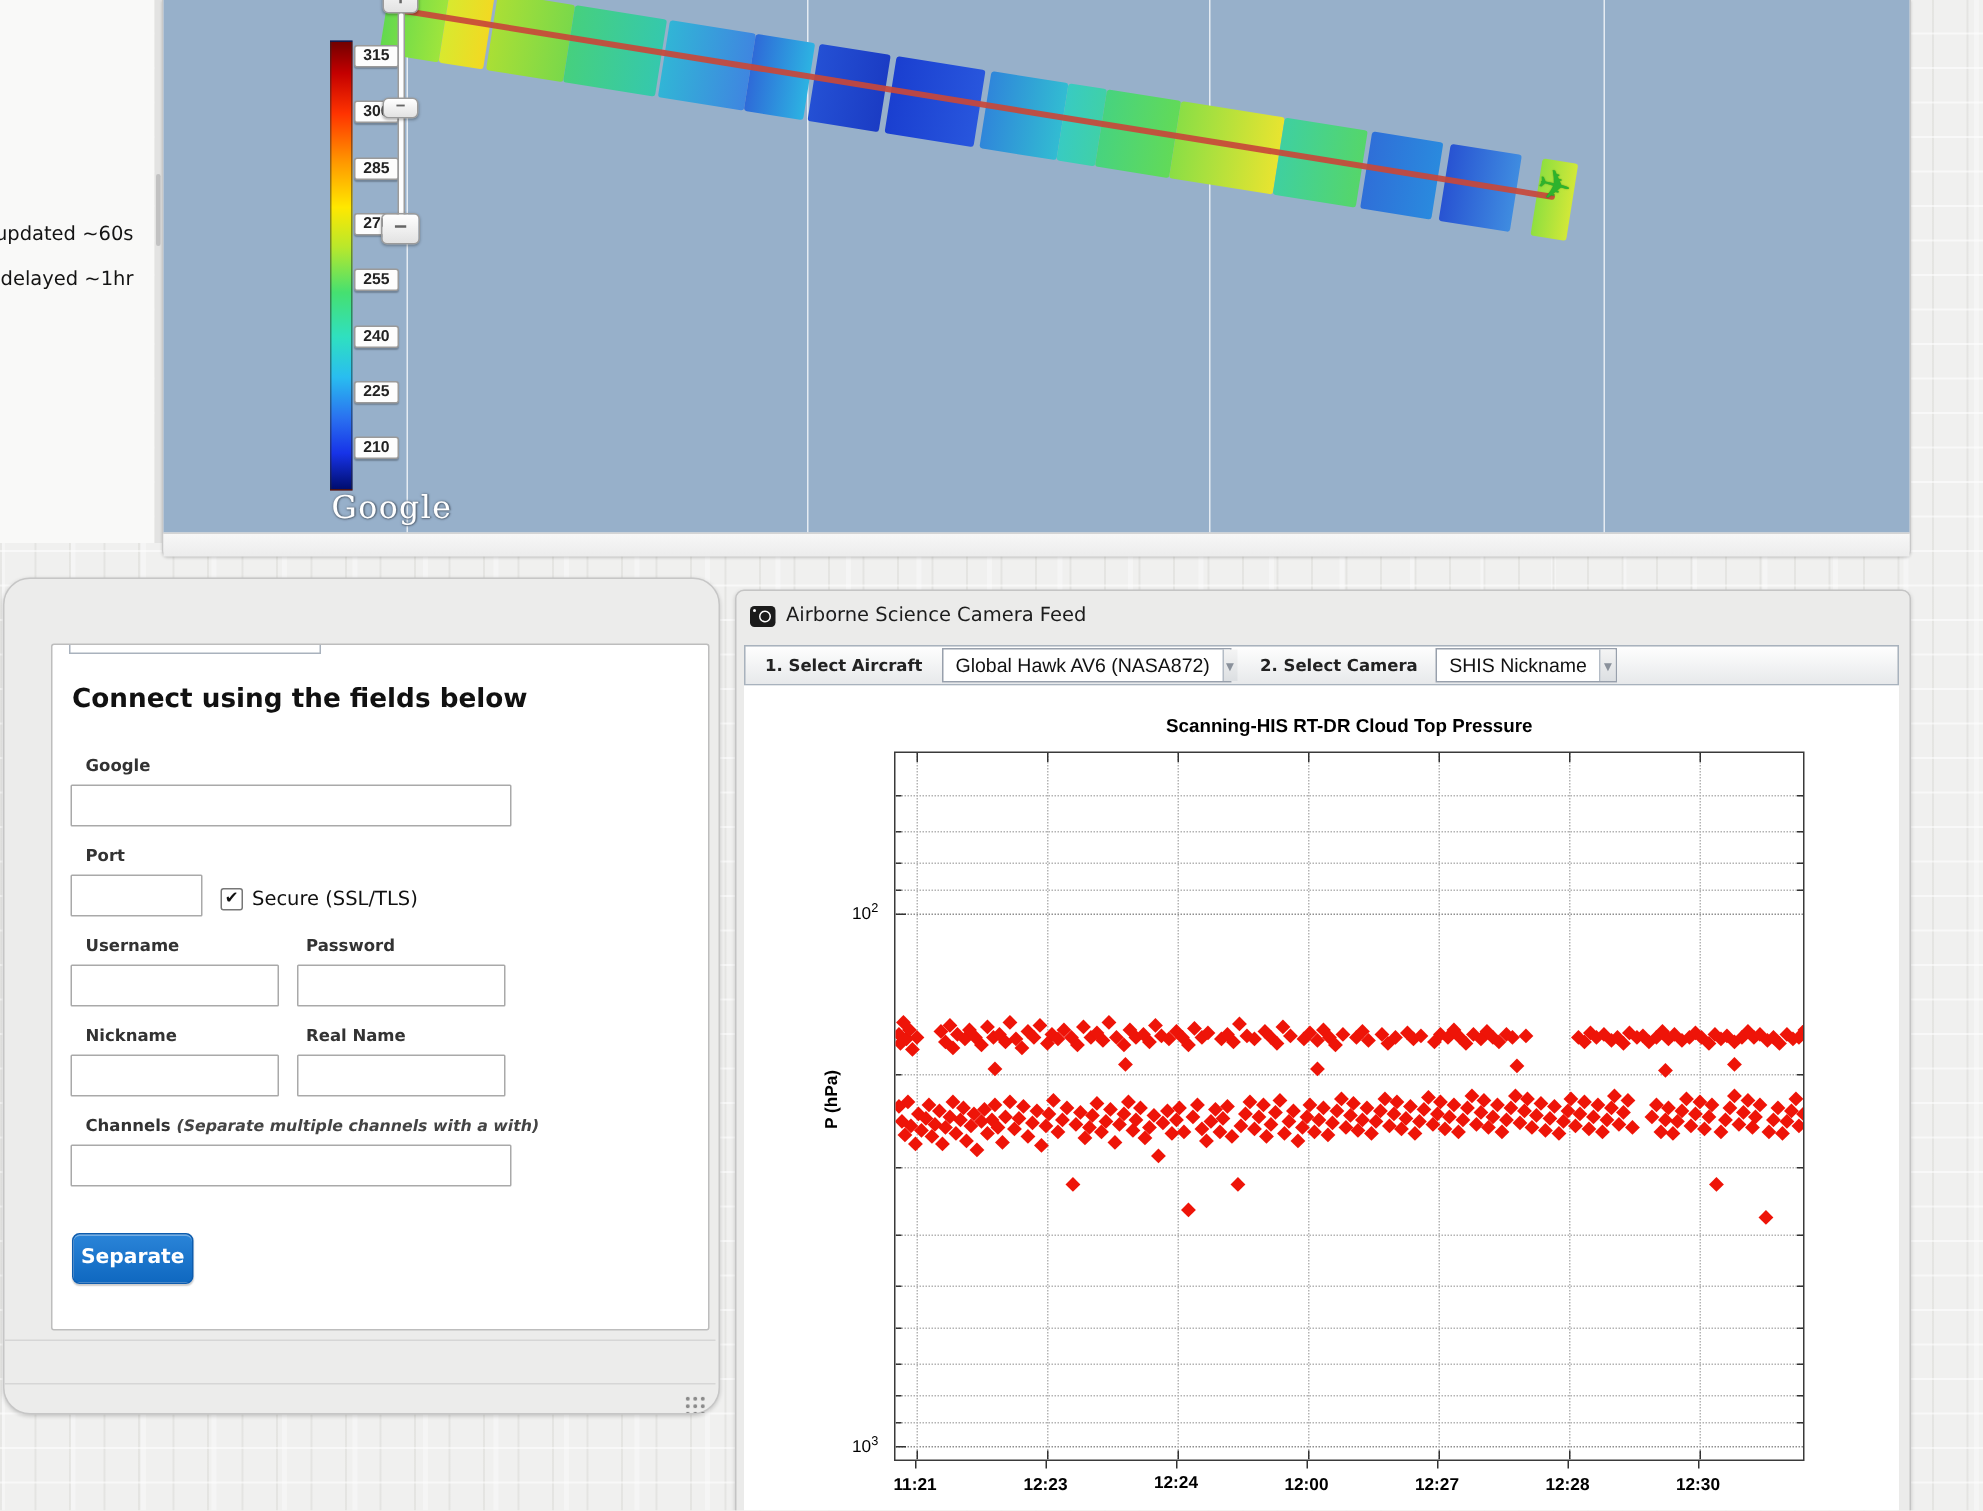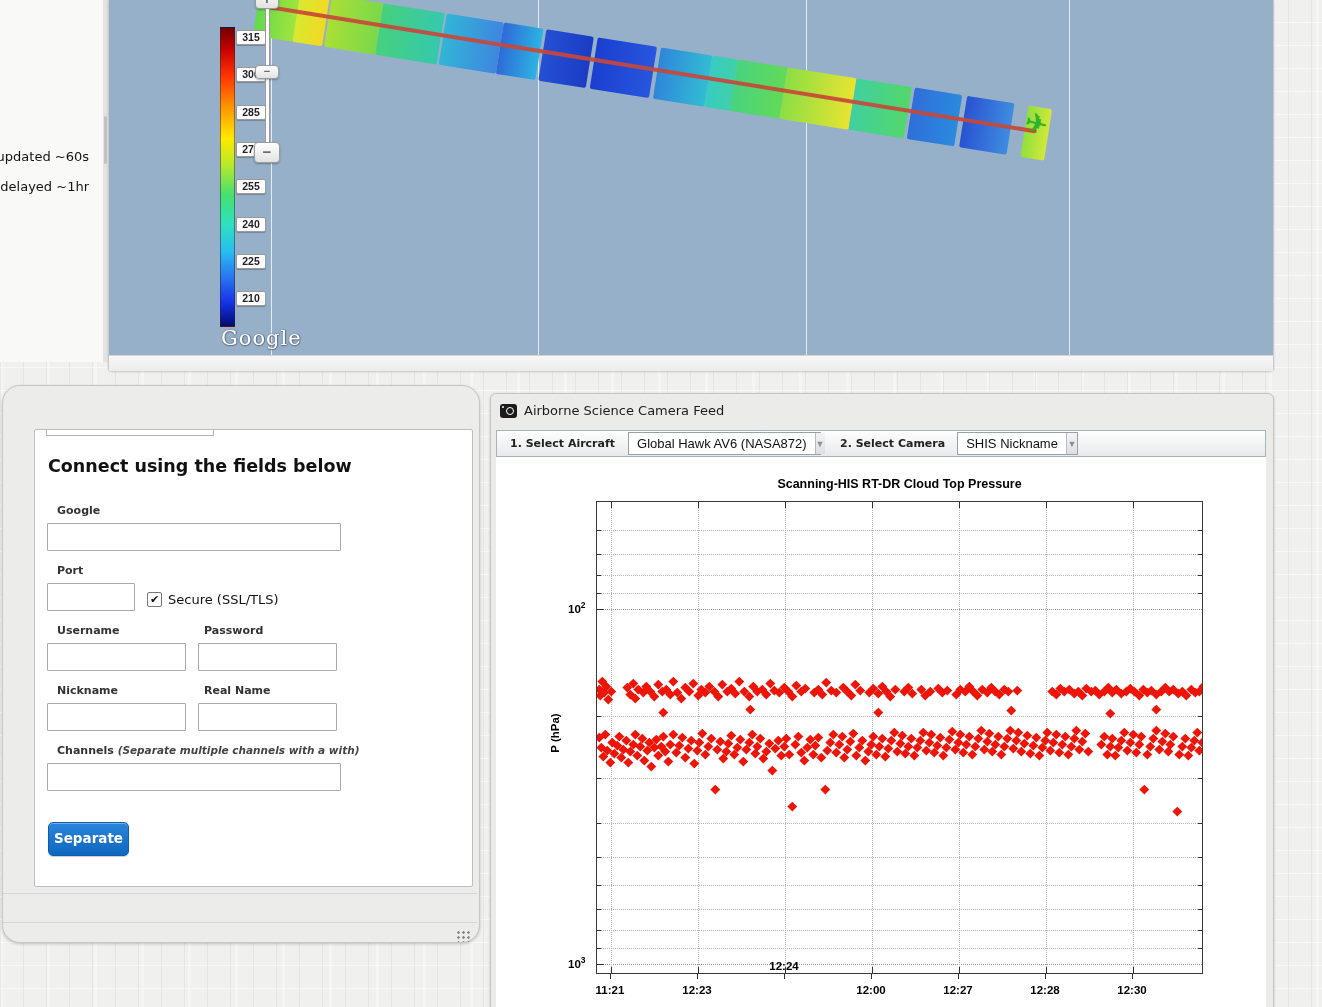--- a/index.html
+++ b/index.html
@@ -99,21 +99,21 @@
     font-size:12.5px;font-weight:bold;color:#000;}
   #plot{position:absolute;left:100px;top:44px;width:607px;height:473px;border:1.5px solid #3a3a3a;
     box-sizing:border-box;overflow:hidden;background:#fff;}
   .gl-h{position:absolute;left:0;width:100%;height:0;border-top:1px dotted #b3b3b3;}
   .gl-h.major{border-top:1px dotted #8f8f8f;}
   .gl-v{position:absolute;top:0;width:0;height:100%;border-left:1px dotted #b3b3b3;}
   .tick{position:absolute;background:#333;}
   .pt{position:absolute;width:6.6px;height:6.6px;background:#ee1408;transform:rotate(45deg);}
   #ylabel{position:absolute;left:14px;top:270px;width:90px;text-align:center;font-size:11.5px;font-weight:bold;color:#000;
     transform:rotate(-90deg);transform-origin:center;}
-  .ymaj{position:absolute;font-size:11.5px;font-weight:bold;color:#000;}
+  .ymaj{position:absolute;font-size:11.5px;font-weight:normal;color:#000;}
   .ymaj sup{font-size:8.5px;}
   .xlab{position:absolute;width:44px;text-align:center;font-size:11.5px;font-weight:bold;color:#000;}
 </style>
 </head>
 <body>
 
 <div id="page">
 
   <div id="sidebar" class="abs">
     <div class="side-frag" style="top:149px">ts, updated ~60s</div>
@@ -643,21 +643,21 @@
           <div class="pt" style="left: 602.3px; top: 237.385px;"></div>
         </div>
       <div id="axis-extras">
           <div class="ymaj" style="left: 72px; top: 143px;"><span>10</span><sup>2</sup></div>
           <div class="ymaj" style="left: 72px; top: 498px;"><span>10</span><sup>3</sup></div>
           <div class="tick" style="left: 114px; top: 517px; width: 1px; height: 5px; position: absolute;"></div>
           <div class="xlab" style="left: 92px; top: 527px;">11:21</div>
           <div class="tick" style="left: 201px; top: 517px; width: 1px; height: 5px; position: absolute;"></div>
           <div class="xlab" style="left: 179px; top: 527px;">12:23</div>
           <div class="tick" style="left: 288px; top: 517px; width: 1px; height: 5px; position: absolute;"></div>
-          <div class="xlab" style="left: 266px; top: 503px;">12:24</div>
+          <div class="xlab" style="left: 266px; top: 526px;">12:24</div>
           <div class="tick" style="left: 375px; top: 517px; width: 1px; height: 5px; position: absolute;"></div>
           <div class="xlab" style="left: 353px; top: 527px;">12:00</div>
           <div class="tick" style="left: 462px; top: 517px; width: 1px; height: 5px; position: absolute;"></div>
           <div class="xlab" style="left: 440px; top: 527px;">12:27</div>
           <div class="tick" style="left: 549px; top: 517px; width: 1px; height: 5px; position: absolute;"></div>
           <div class="xlab" style="left: 527px; top: 527px;">12:28</div>
           <div class="tick" style="left: 636px; top: 517px; width: 1px; height: 5px; position: absolute;"></div>
           <div class="xlab" style="left: 614px; top: 527px;">12:30</div>
         </div>
     </div>

